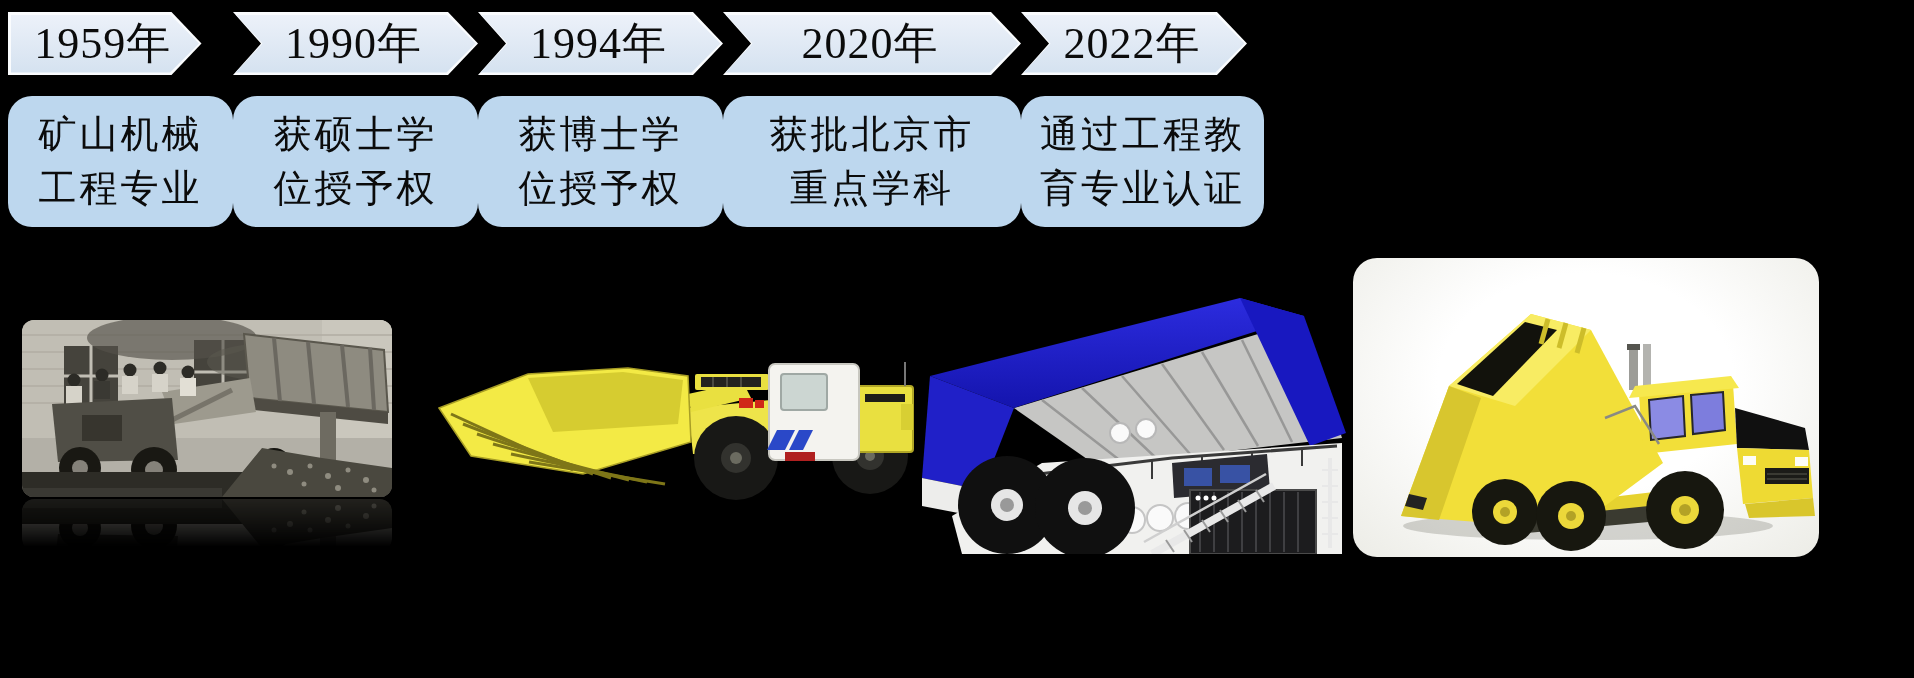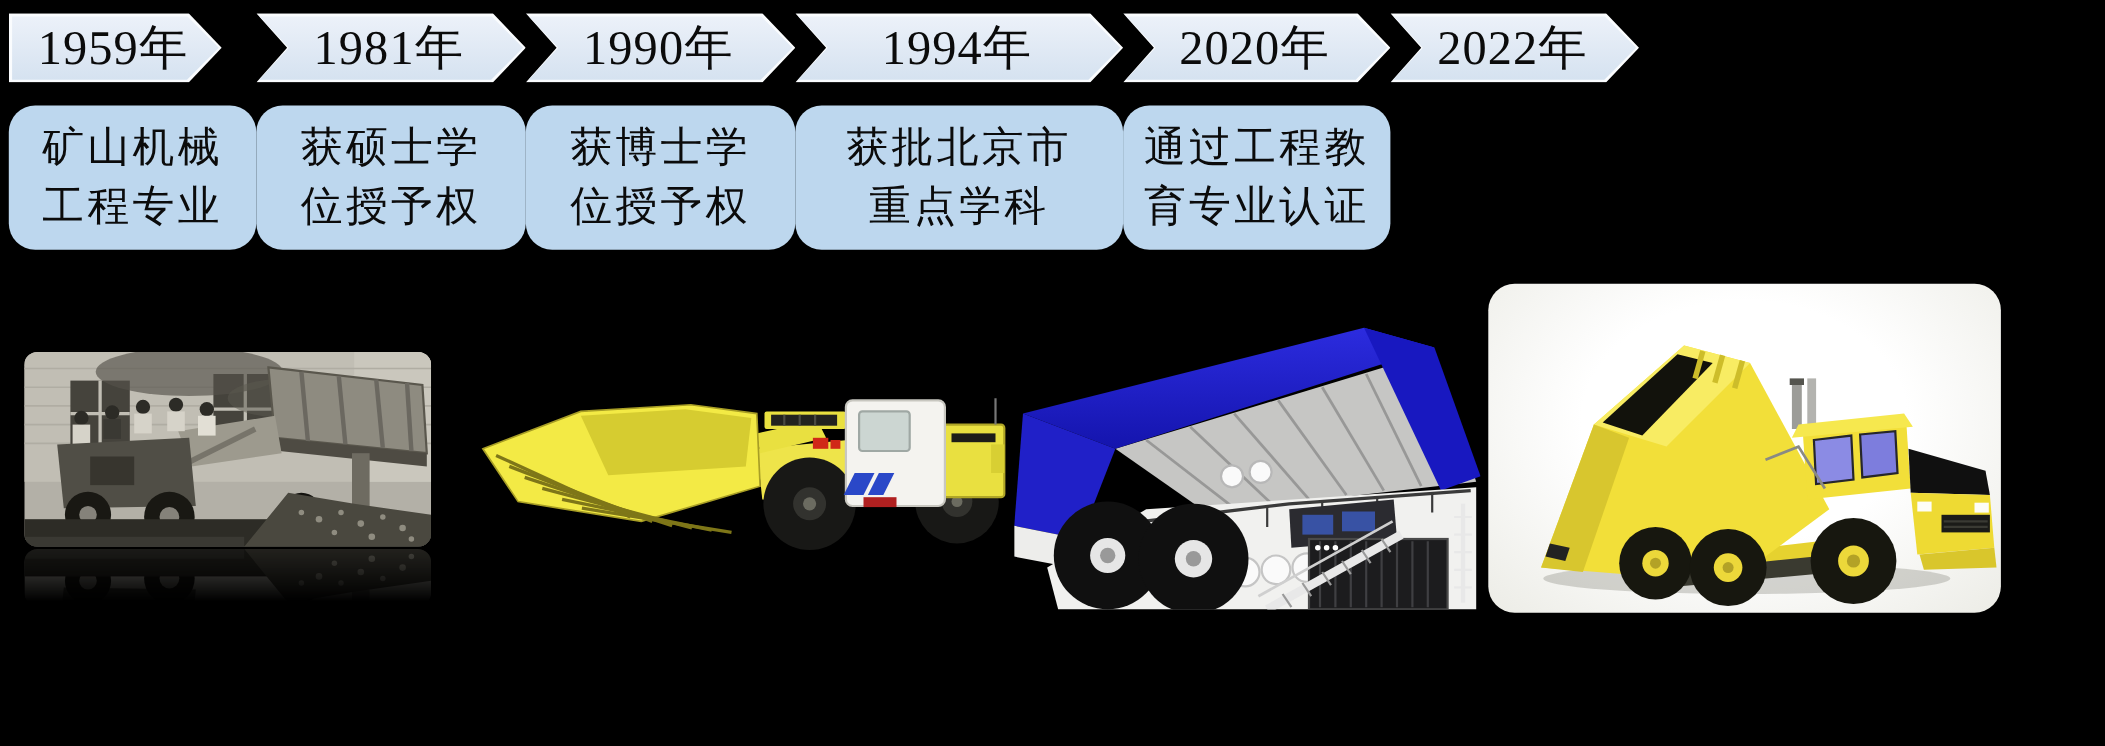--- a/index.html
+++ b/index.html
@@ -57,25 +57,20 @@
 </head>
 <body>
 
 <div class="stage">
 
   <div class="cols banner-row">
     <div class="banner first" style="width:86%;">
       <div class="shell"></div>
       <div class="fill"></div>
       <div class="label">1959年</div>
-    </div>
-    <div class="banner">
-      <div class="shell"></div>
-      <div class="fill"></div>
-      <div class="label">1981年</div>
     </div>
     <div class="banner">
       <div class="shell"></div>
       <div class="fill"></div>
       <div class="label">1990年</div>
     </div>
     <div class="banner">
       <div class="shell"></div>
       <div class="fill"></div>
       <div class="label">1994年</div>

